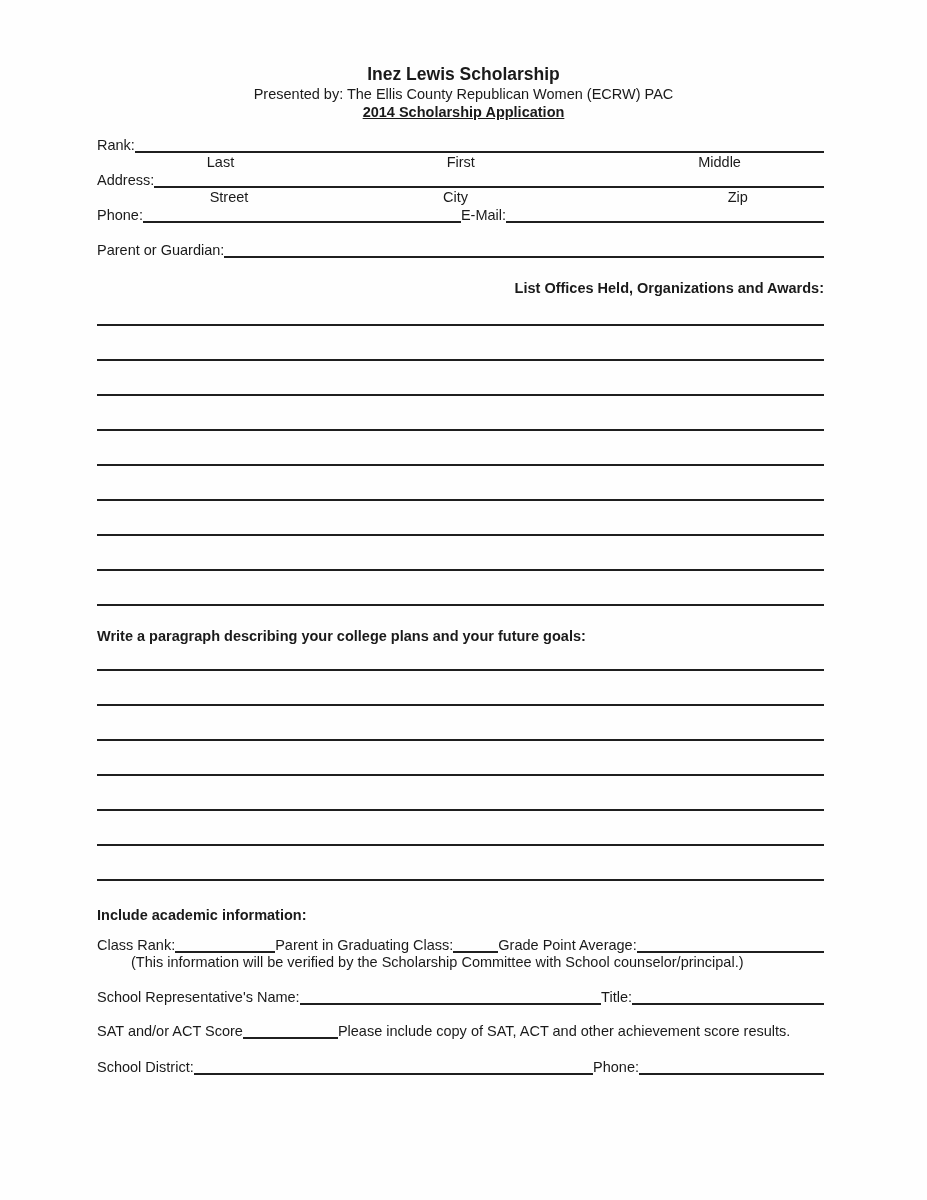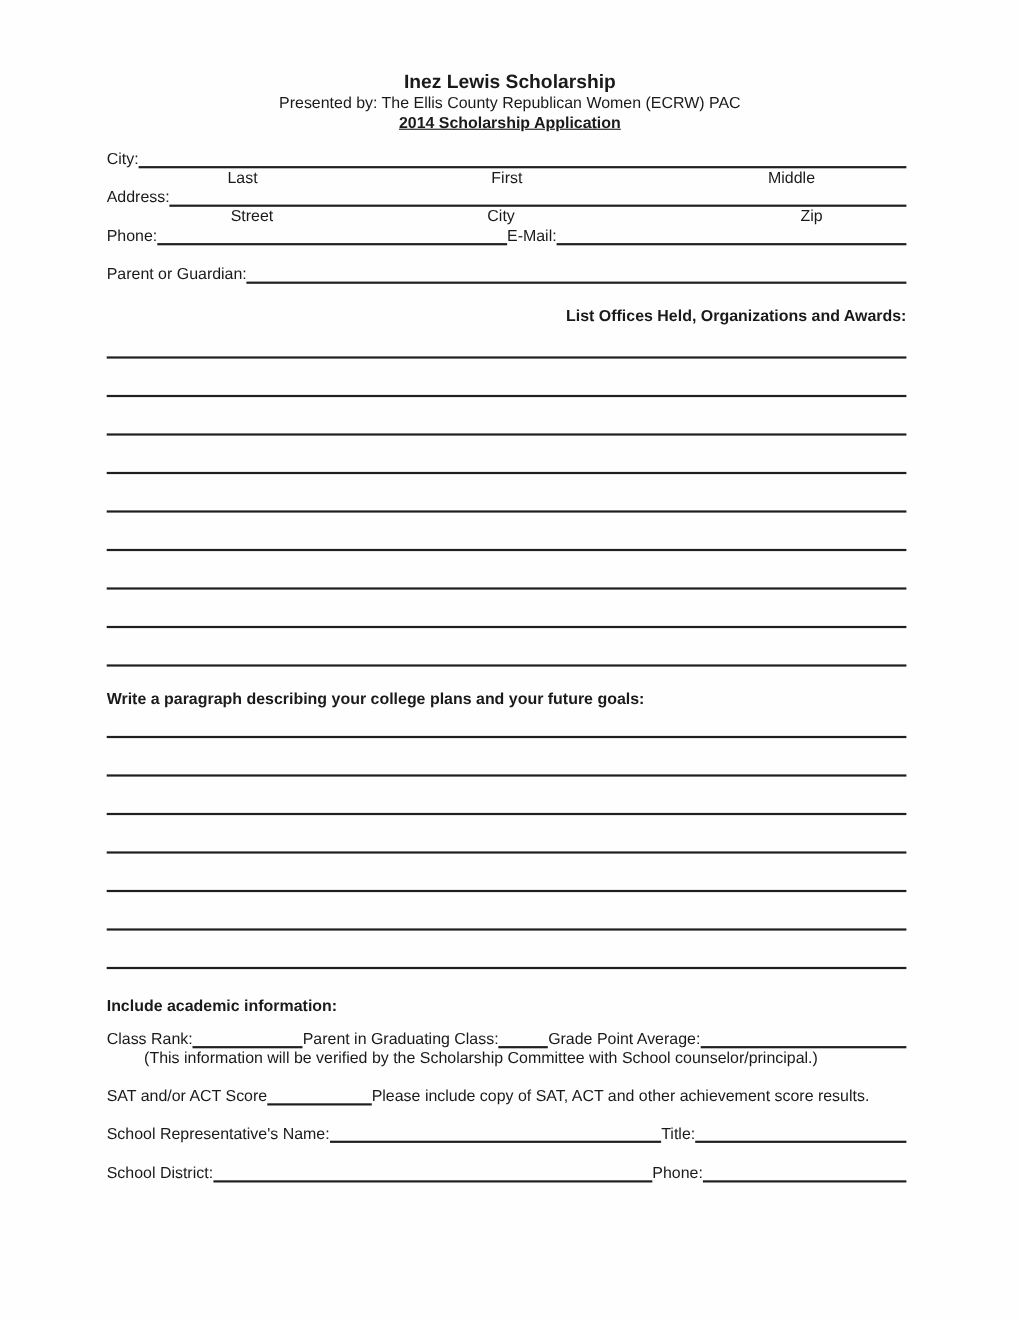--- a/index.html
+++ b/index.html
@@ -68,21 +68,21 @@
 
   <div class="form-header">
     <div class="form-title">Inez Lewis Scholarship</div>
     <div class="form-subtitle">Presented by: The Ellis County Republican Women (ECRW) PAC</div>
     <div class="form-apptitle">2014 Scholarship Application</div>
   </div>
 
   <div class="content">
 
     <div class="frow row-name">
-      <span class="lbl">City:</span>
+      <span class="lbl">Rank:</span>
       <span class="wline grow"></span>
     </div>
     <div class="sub-row">
       <span class="pos-a">Last</span>
       <span class="pos-b">First</span>
       <span class="pos-c">Middle</span>
     </div>
 
     <div class="frow">
       <span class="lbl">Address:</span>
@@ -135,31 +135,31 @@
     <div class="frow row-classrank">
       <span class="lbl">Class Rank:</span>
       <span class="wline w100"></span>
       <span class="lbl">Parent in Graduating Class:</span>
       <span class="wline w45"></span>
       <span class="lbl">Grade Point Average:</span>
       <span class="wline grow"></span>
     </div>
     <div class="verify-note">(This information will be verified by the Scholarship Committee with School counselor/principal.)</div>
 
-    <div class="frow row-sat">
-      <span class="lbl">SAT and/or ACT Score</span>
-      <span class="wline w95"></span>
-      <span class="lbl">Please include copy of SAT, ACT and other achievement score results.</span>
-    </div>
-
     <div class="frow row-rep">
       <span class="lbl">School Representative's Name:</span>
       <span class="wline grow"></span>
       <span class="lbl">Title:</span>
       <span class="wline w192"></span>
+    </div>
+
+    <div class="frow row-sat">
+      <span class="lbl">SAT and/or ACT Score</span>
+      <span class="wline w95"></span>
+      <span class="lbl">Please include copy of SAT, ACT and other achievement score results.</span>
     </div>
 
     <div class="frow row-district">
       <span class="lbl">School District:</span>
       <span class="wline grow"></span>
       <span class="lbl">Phone:</span>
       <span class="wline w185"></span>
     </div>
 
   </div>

